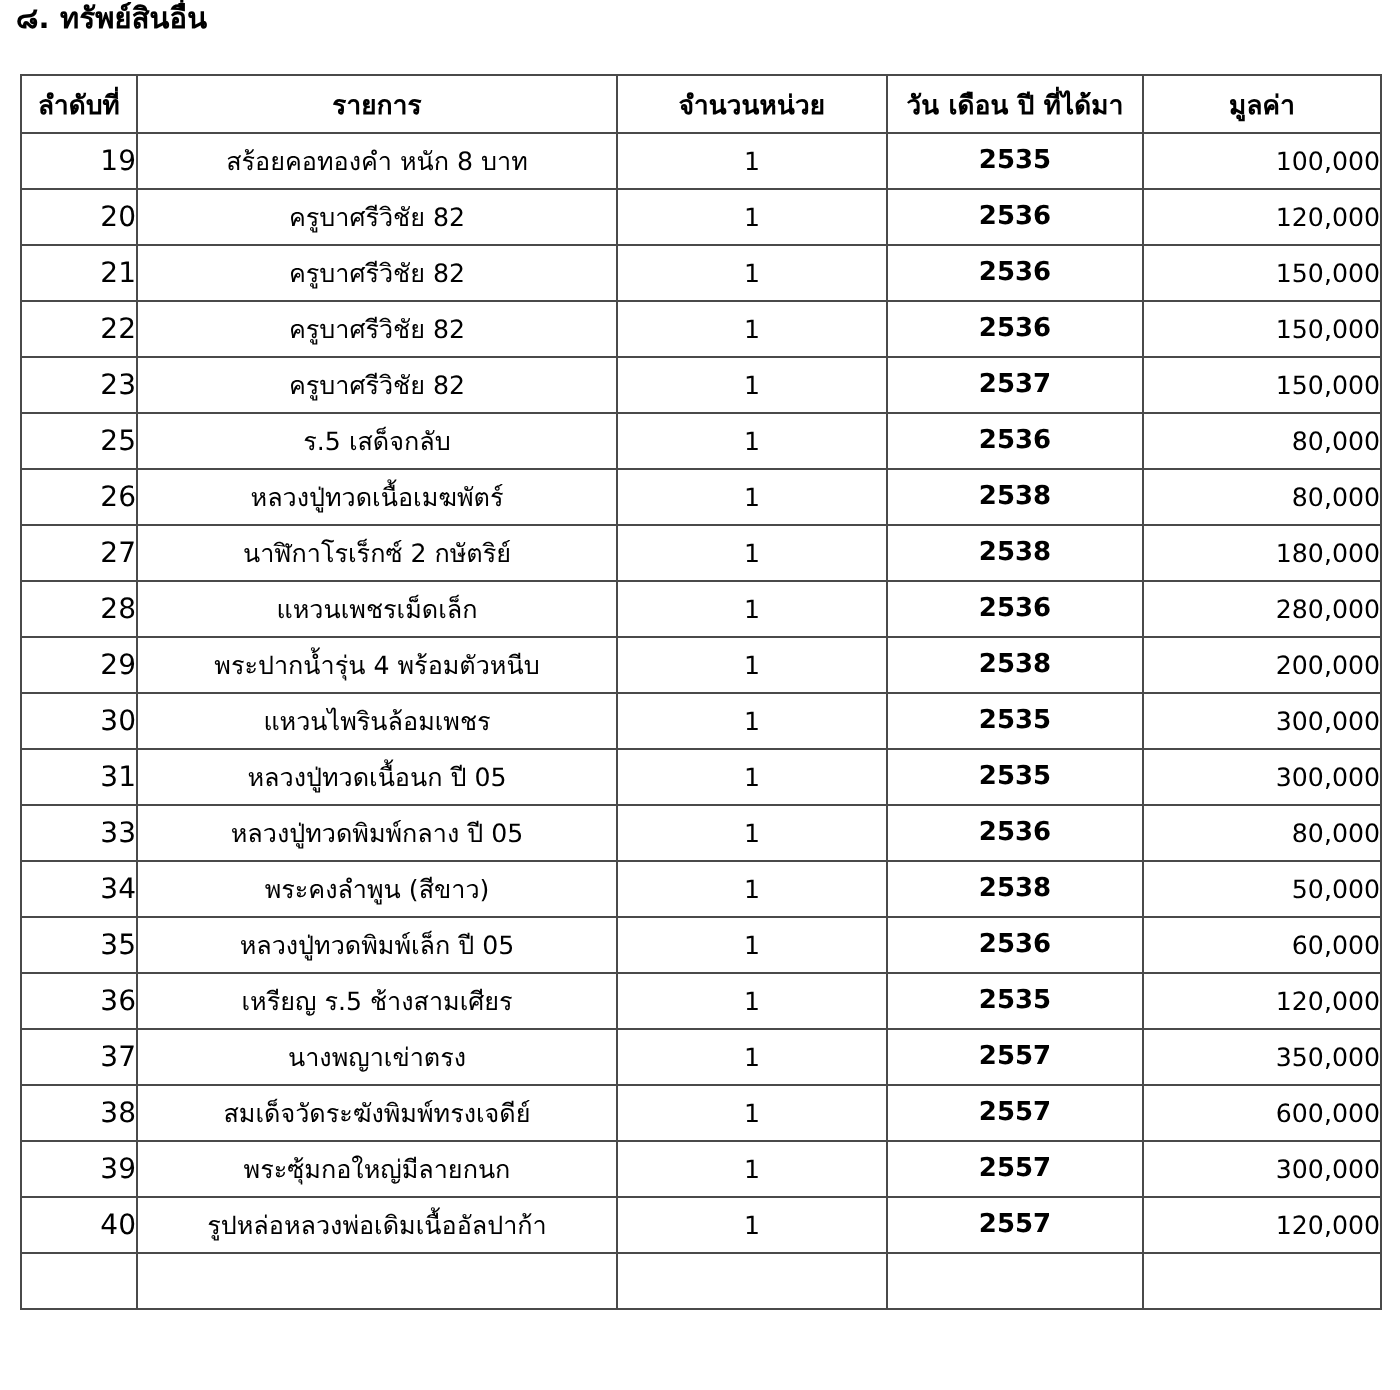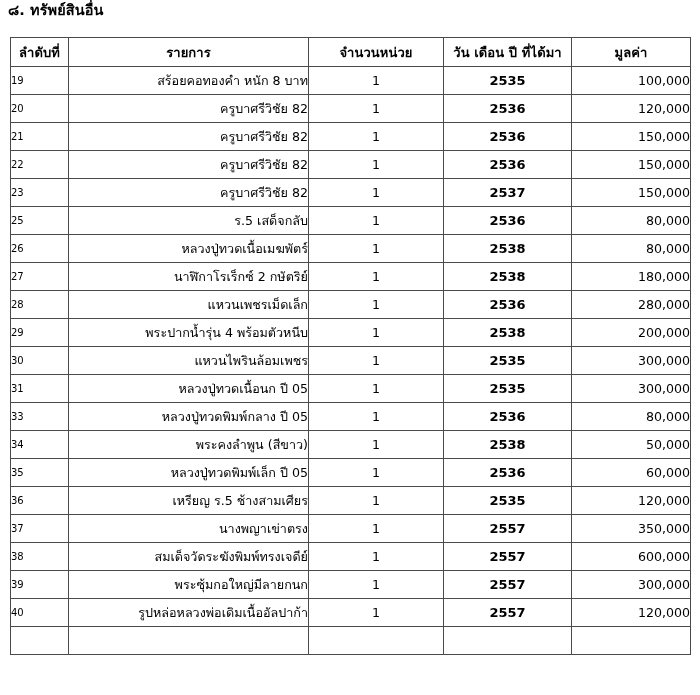--- a/index.html
+++ b/index.html
@@ -70,25 +70,25 @@
   }
 
   
   col.c-no    { width: 58px; }
   col.c-item  { width: 240px; }
   col.c-qty   { width: 135px; }
   col.c-year  { width: 128px; }
   col.c-value { width: 119px; }
 
   .cell-no {
-    text-align: left;
-    font-size: 10px;
+    text-align: right;
+    font-size: 14px;
   }
   .cell-item {
-    text-align: right;
+    text-align: center;
     padding-left: 8px;
     font-size: 12.6px;
     white-space: nowrap;
     overflow: hidden;
   }
   .cell-qty {
     text-align: center;
     font-size: 12.6px;
   }
   .cell-year {

